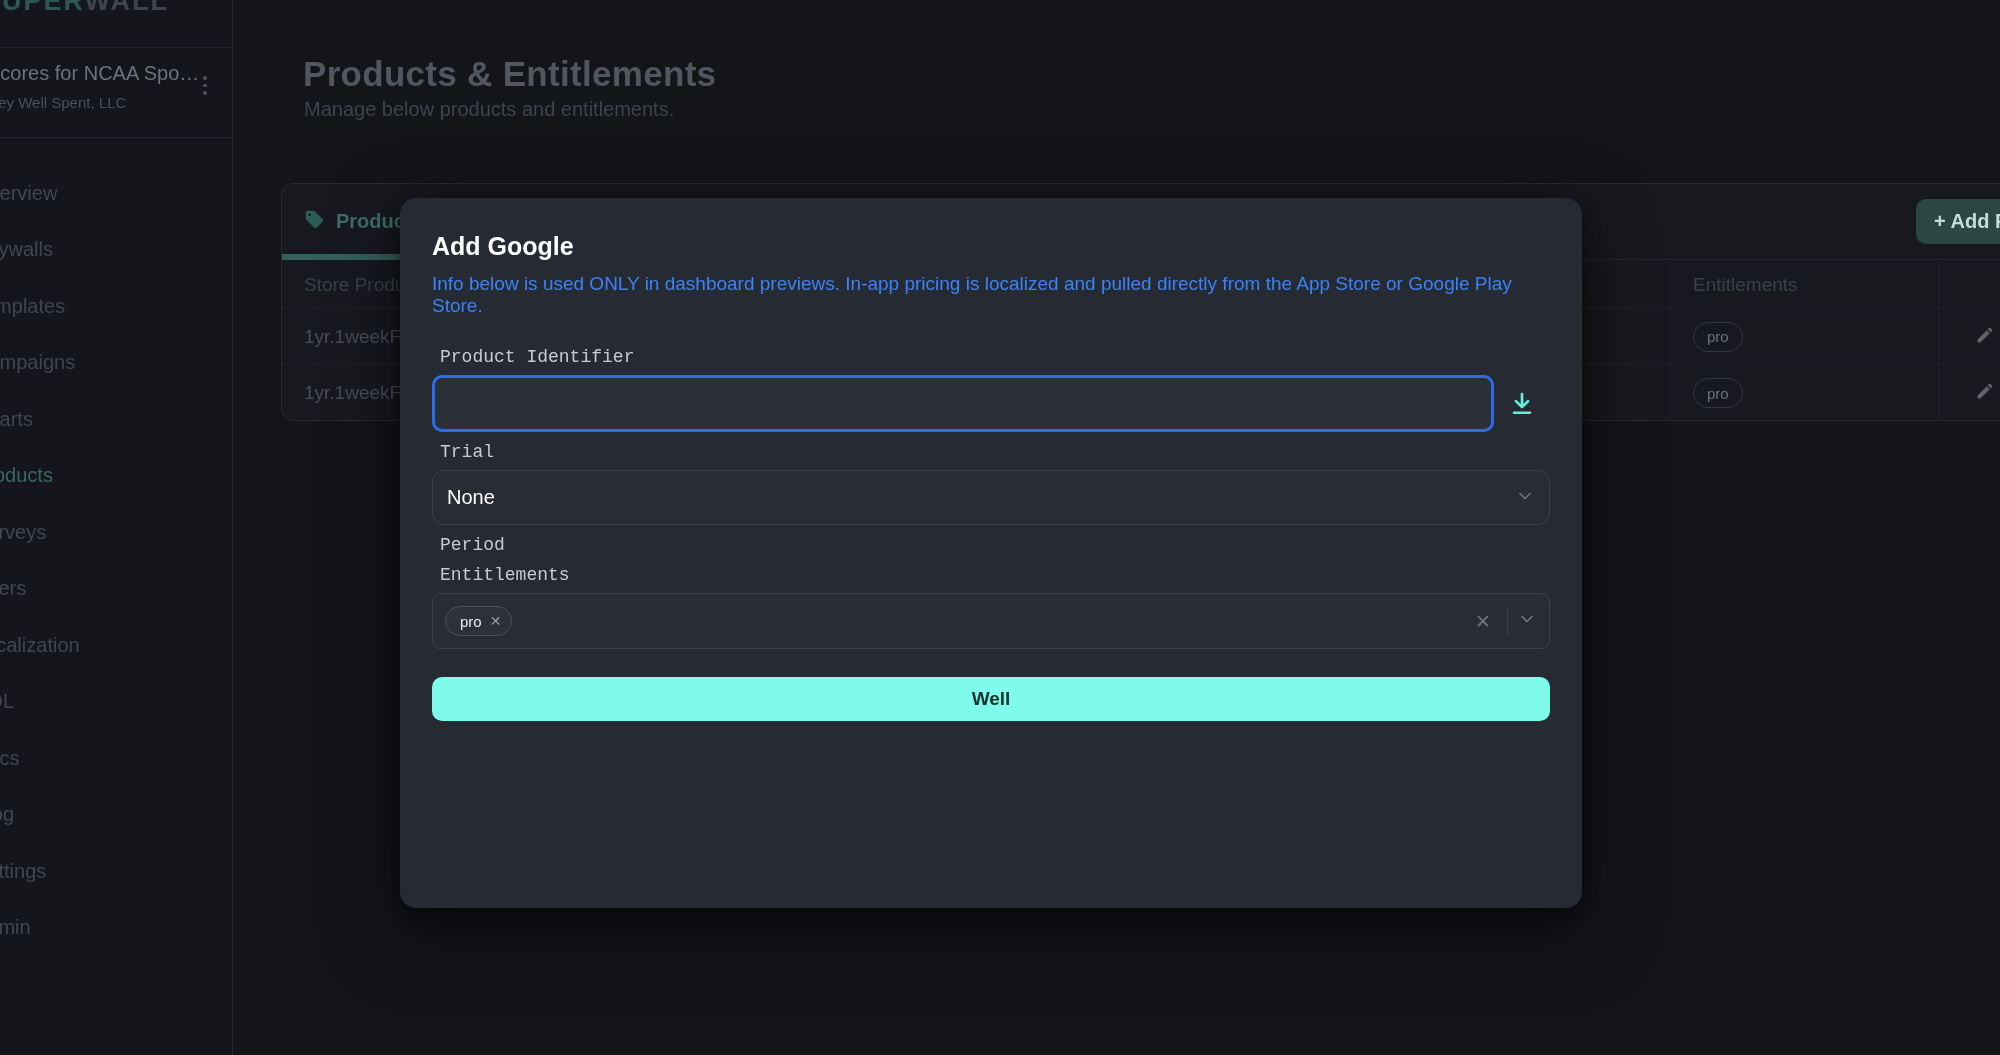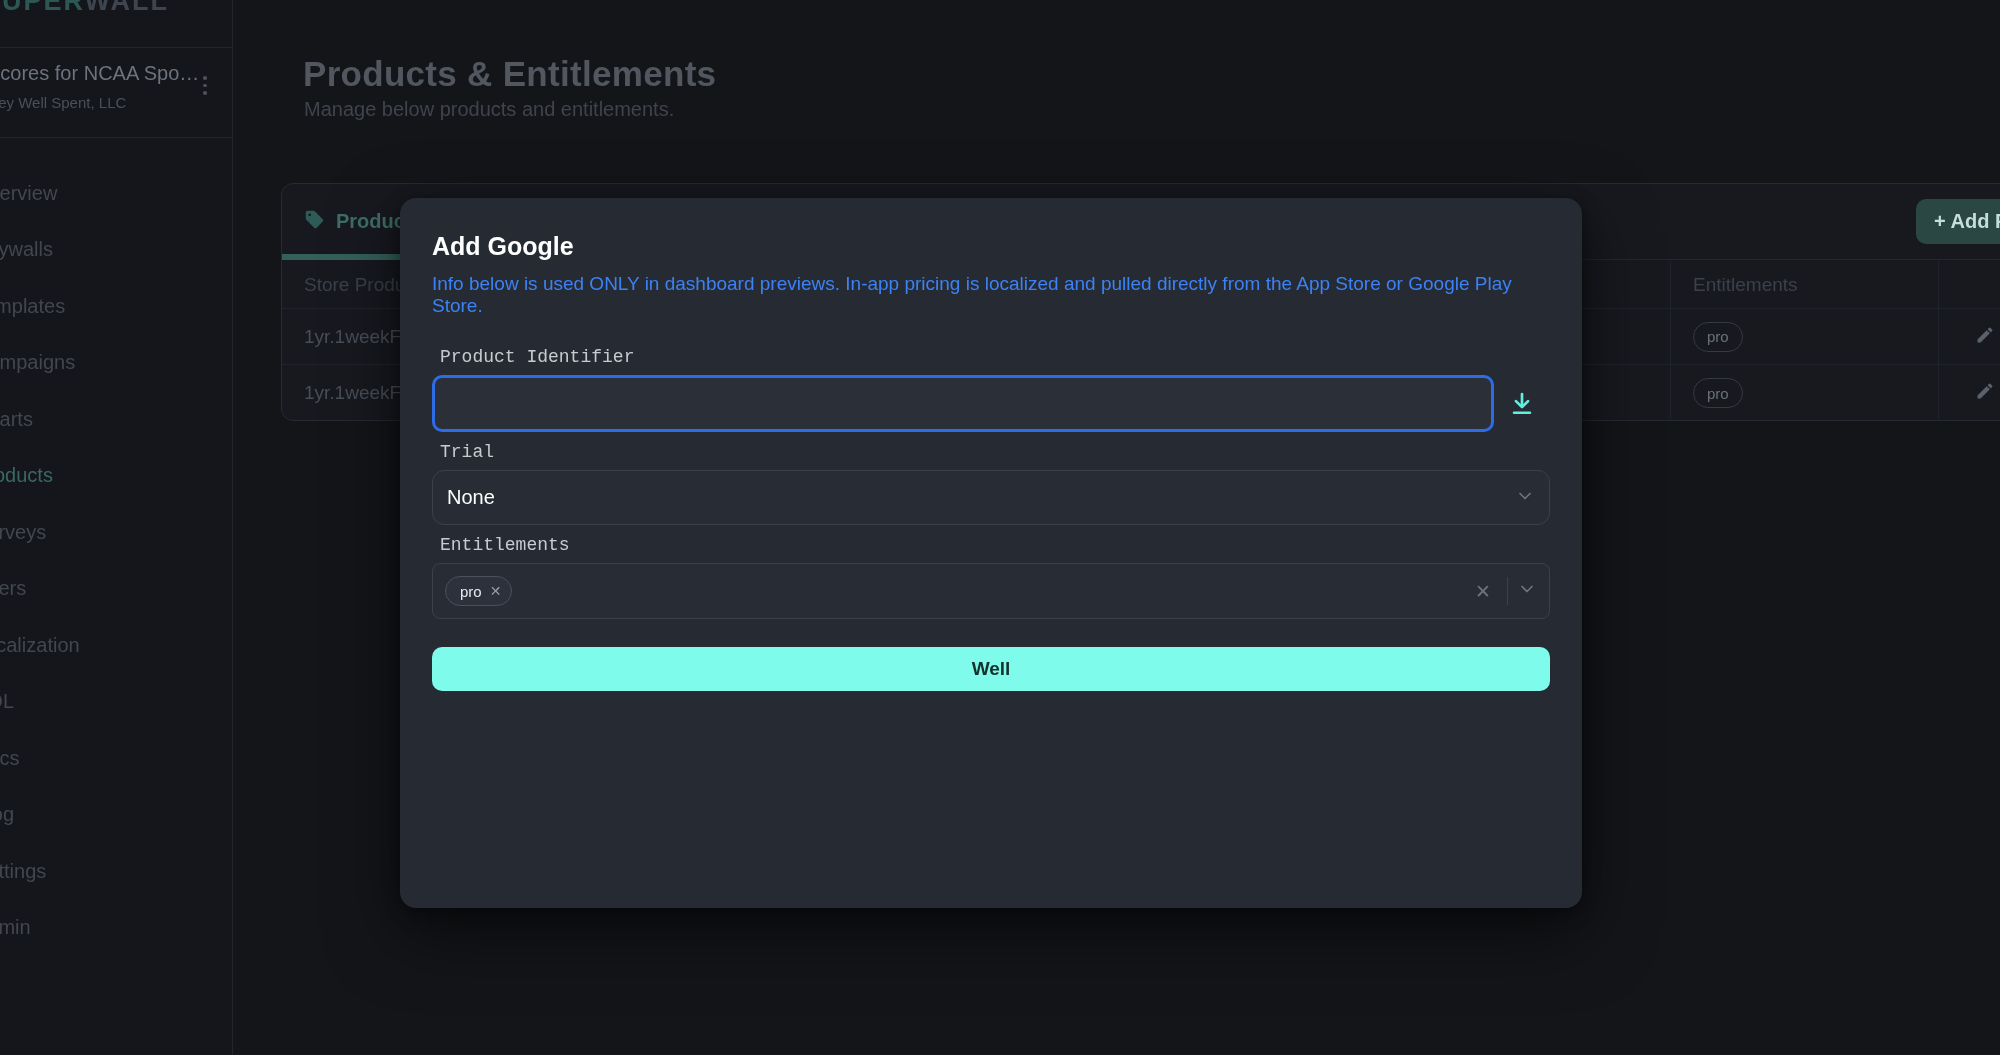--- a/index.html
+++ b/index.html
@@ -178,20 +178,21 @@
       <span class="chev">
         <svg width="20" height="20" viewBox="0 0 24 24" fill="none" stroke="#6f7680" stroke-width="2" stroke-linecap="round" stroke-linejoin="round">
             <polyline points="6 9 12 15 18 9"></polyline>
           </svg>
       </span>
     </div>
   </div>
 
 
   <div class="group">
+    <label class="field-label">Period</label>
   </div>
 
   <div class="group">
     <label class="field-label">Entitlements</label>
     <div class="multiselect">
       <span class="chip">
         <span class="chip-label">pro</span>
         <span class="chip-x">✕</span>
       </span>
       <span class="ms-right">

